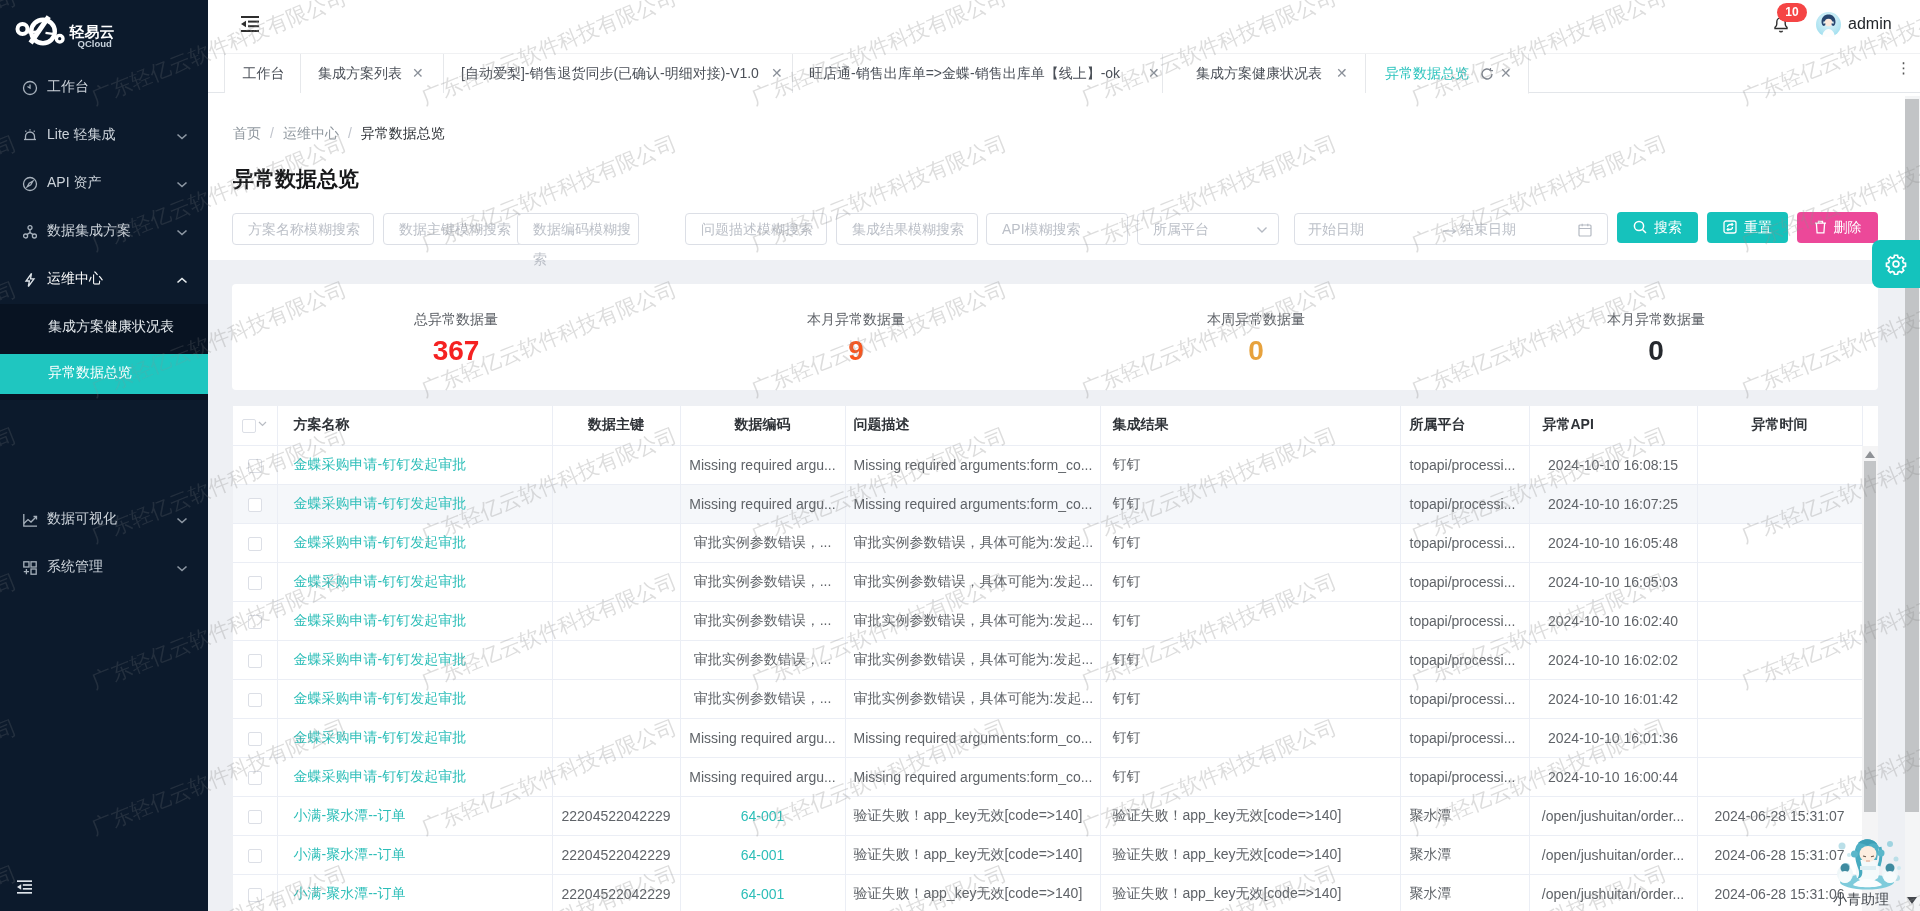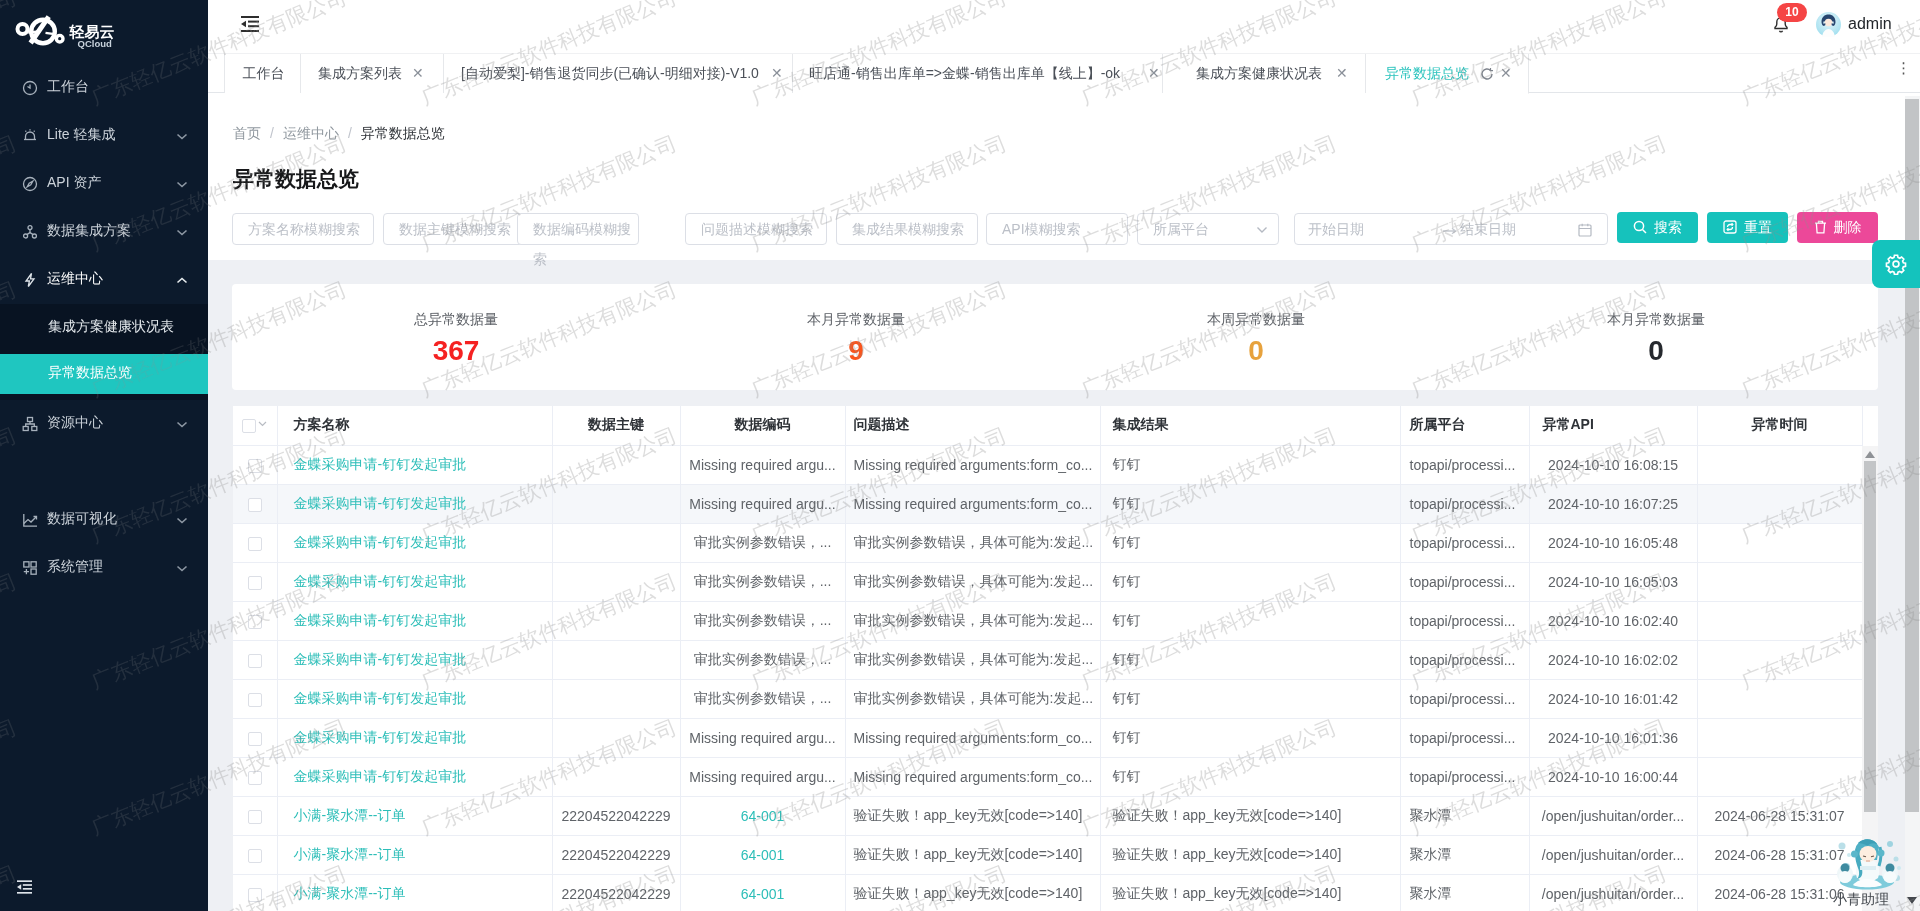--- a/index.html
+++ b/index.html
@@ -118,32 +118,20 @@
       </svg>
   </div>
   <div id="submenu">
     <div class="sub-item" style="top:0">
         <span class="txt">集成方案健康状况表</span>
       </div>
   </div>
   <div id="active-item">
       <span class="txt">异常数据总览</span>
     </div>
-  <div class="menu-item" style="top:400px">
-    <svg class="ico" viewBox="0 0 16 16" fill="none" stroke="#a7b1bc" stroke-width="1.3">
-        <rect x="5.5" y="1.5" width="5" height="4"></rect>
-        <rect x="1.2" y="10.5" width="5" height="4"></rect>
-        <rect x="9.8" y="10.5" width="5" height="4"></rect>
-        <path d="M8 5.5V8M3.7 10.5V8h8.6v2.5"></path>
-      </svg>
-    <span class="txt">资源中心</span>
-    <svg class="chev" width="12" height="7" viewBox="0 0 12 7">
-        <path d="M1.5 1.5L6 5.5l4.5-4" stroke="#8d97a3" stroke-width="1.6" fill="none"></path>
-      </svg>
-  </div>
   <div class="menu-item" style="top:496px">
     <svg class="ico" viewBox="0 0 16 16" fill="none" stroke="#a7b1bc" stroke-width="1.3">
         <path d="M1.8 2v12.2H15"></path>
         <path d="M1.8 11.5L6 7.5l3 2.5 5.5-5.5" fill="none"></path>
         <path d="M11.5 4.5H14.5V7.5"></path>
       </svg>
     <span class="txt">数据可视化</span>
     <svg class="chev" width="12" height="7" viewBox="0 0 12 7">
         <path d="M1.5 1.5L6 5.5l4.5-4" stroke="#8d97a3" stroke-width="1.6" fill="none"></path>
       </svg>

